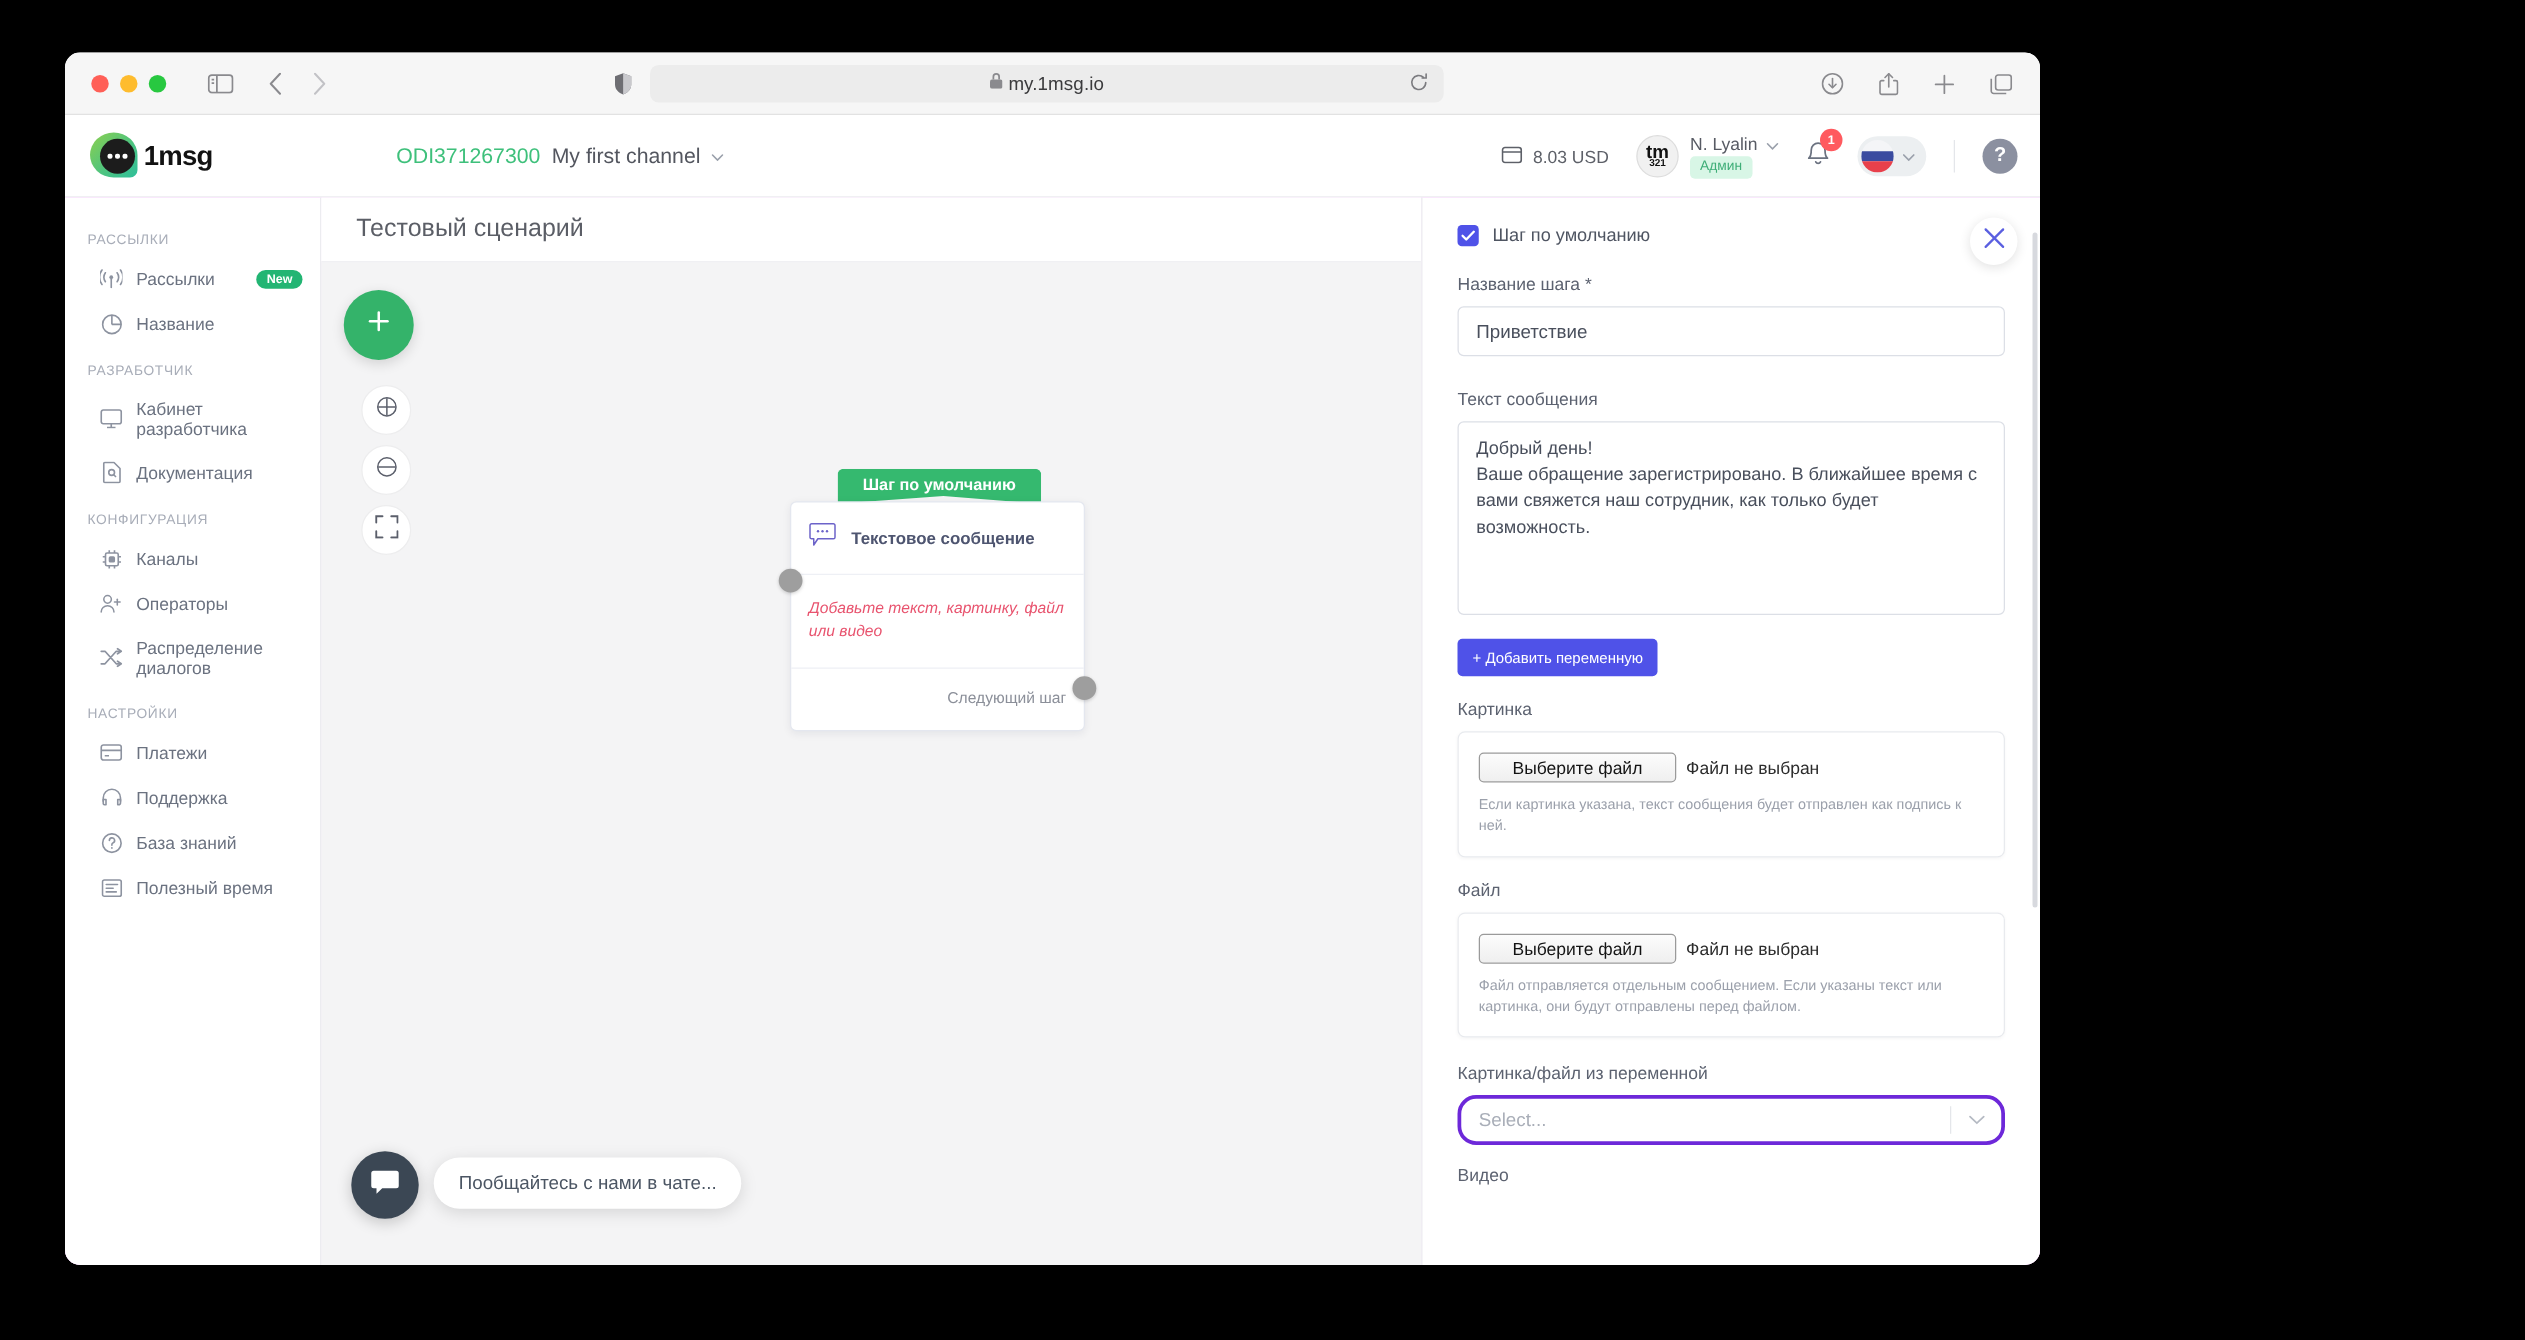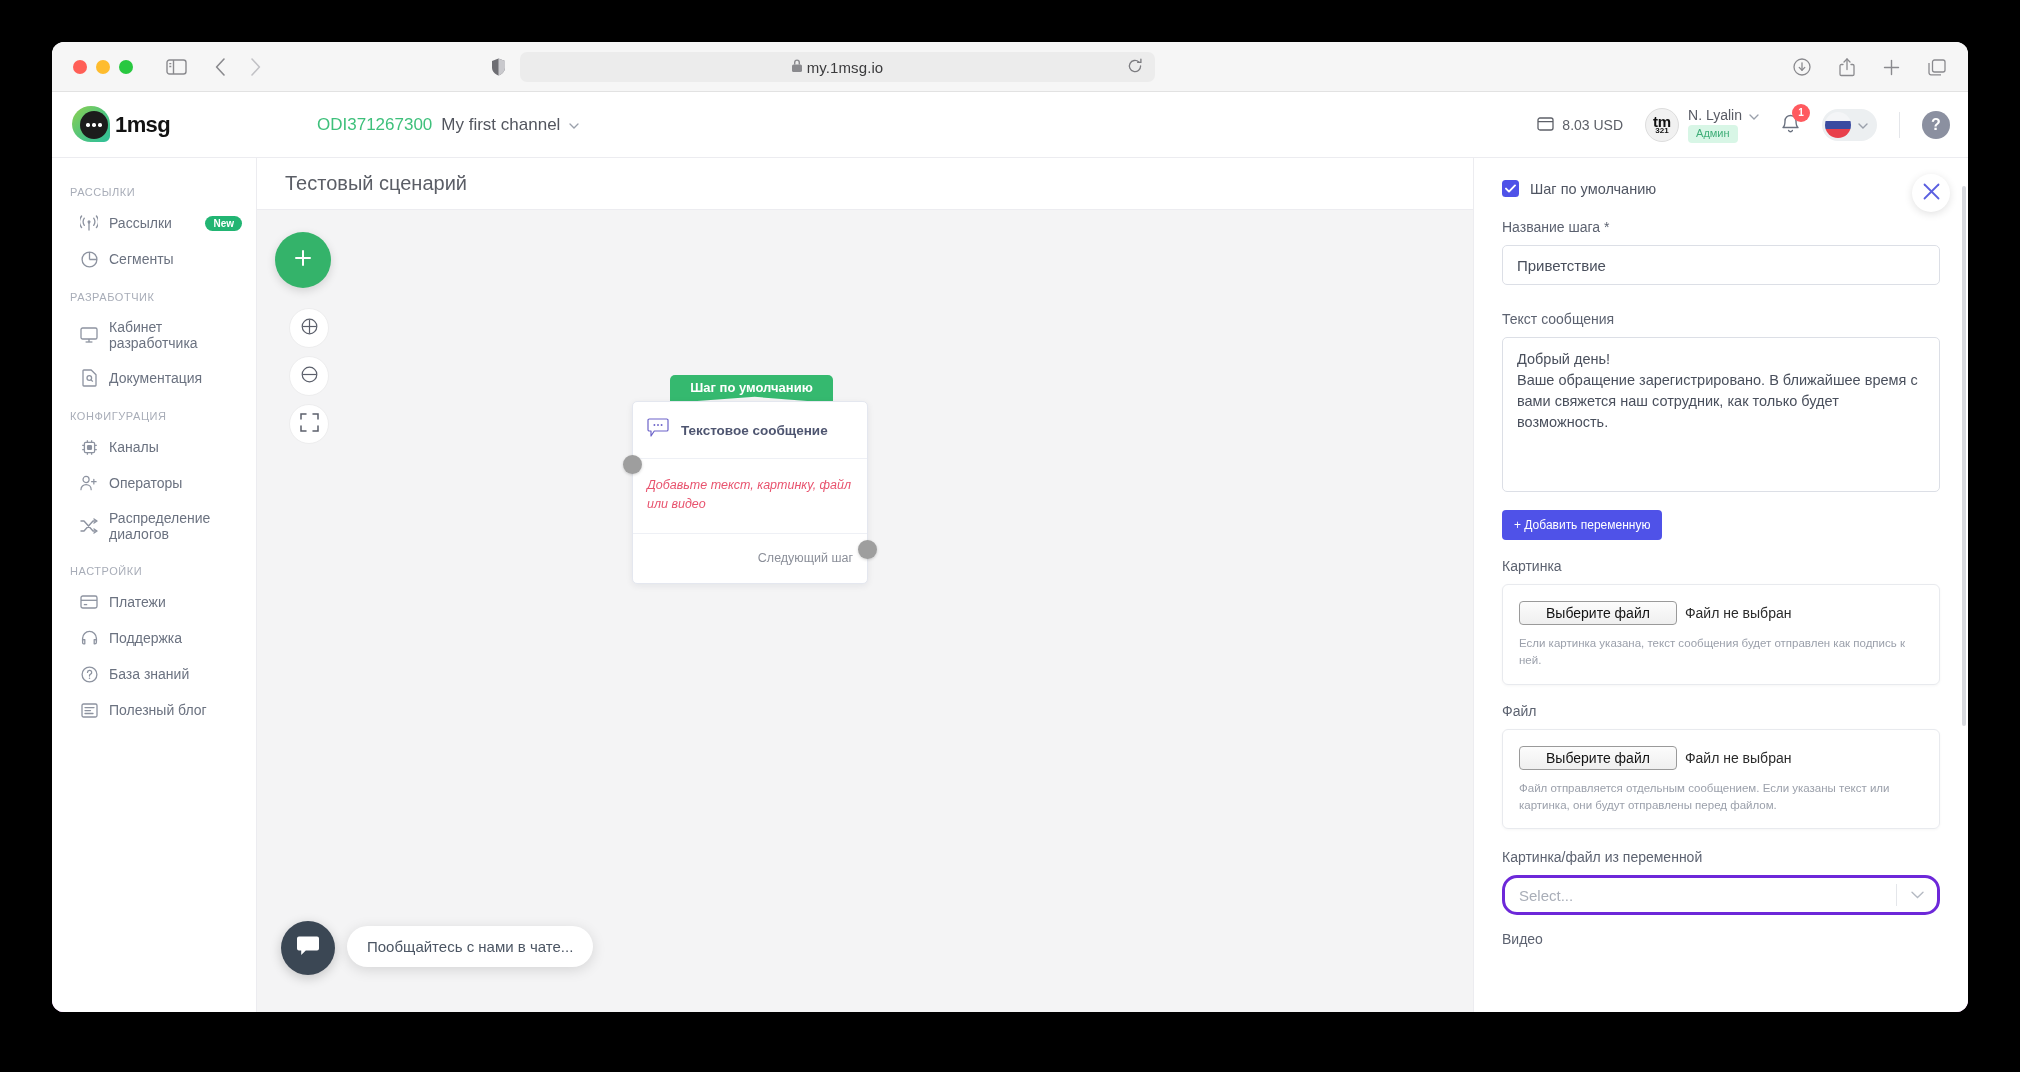--- a/index.html
+++ b/index.html
@@ -11,21 +11,21 @@
   }
   #page {
     position: relative;
     width: 2020px; height: 1072px;
     background: #000;
   }
   
   .browser {
     position: absolute;
     left: 52px; top: 42px;
-    width: 1916px; height: 970px;
+    width: 1580px; height: 970px;
     background: #fff;
     border-radius: 12px;
     overflow: hidden;
     box-shadow: 0 22px 60px rgba(0,0,0,.55);
   }
   .titlebar {
     position: relative;
     height: 50px;
     background: #f6f6f6;
     border-bottom: 1px solid #e2e2e2;
@@ -444,21 +444,21 @@
           <span>Рассылки</span>
           <span class="new-badge">New</span>
         </div>
         <div class="nav-item">
           <span class="ico">
             <svg width="17" height="17" viewBox="0 0 17 17" fill="none" stroke="currentColor" stroke-width="1.3">
                 <circle cx="8.5" cy="8.5" r="7.4"></circle>
                 <path d="M8.5 8.5V1.1M8.5 8.5H15.9"></path>
               </svg>
           </span>
-          <span>Сегменты</span>
+          <span>Название</span>
         </div>
 
         <div class="nav-section">РАЗРАБОТЧИК</div>
         <div class="nav-item">
           <span class="ico">
             <svg width="18" height="16" viewBox="0 0 18 16" fill="none" stroke="currentColor" stroke-width="1.3" stroke-linejoin="round">
                 <rect x="1" y="1" width="16" height="11" rx="1.6"></rect>
                 <line x1="9" y1="12" x2="9" y2="15"></line>
                 <line x1="5.6" y1="15" x2="12.4" y2="15"></line>
               </svg>
@@ -542,21 +542,21 @@
         </div>
         <div class="nav-item">
           <span class="ico">
             <svg width="17" height="15" viewBox="0 0 17 15" fill="none" stroke="currentColor" stroke-width="1.3" stroke-linecap="round" stroke-linejoin="round">
                 <rect x="1" y="1" width="15" height="13" rx="1.5"></rect>
                 <line x1="4" y1="4.6" x2="13" y2="4.6"></line>
                 <line x1="4" y1="7.6" x2="9.5" y2="7.6"></line>
                 <line x1="4" y1="10.5" x2="12" y2="10.5"></line>
               </svg>
           </span>
-          <span>Полезный блог</span>
+          <span>Полезный время</span>
         </div>
       </nav>
 
       <div class="mainarea">
         <div class="page-title-bar">
           <span class="page-title">Тестовый сценарий</span>
         </div>
 
         <div class="canvas">
 

